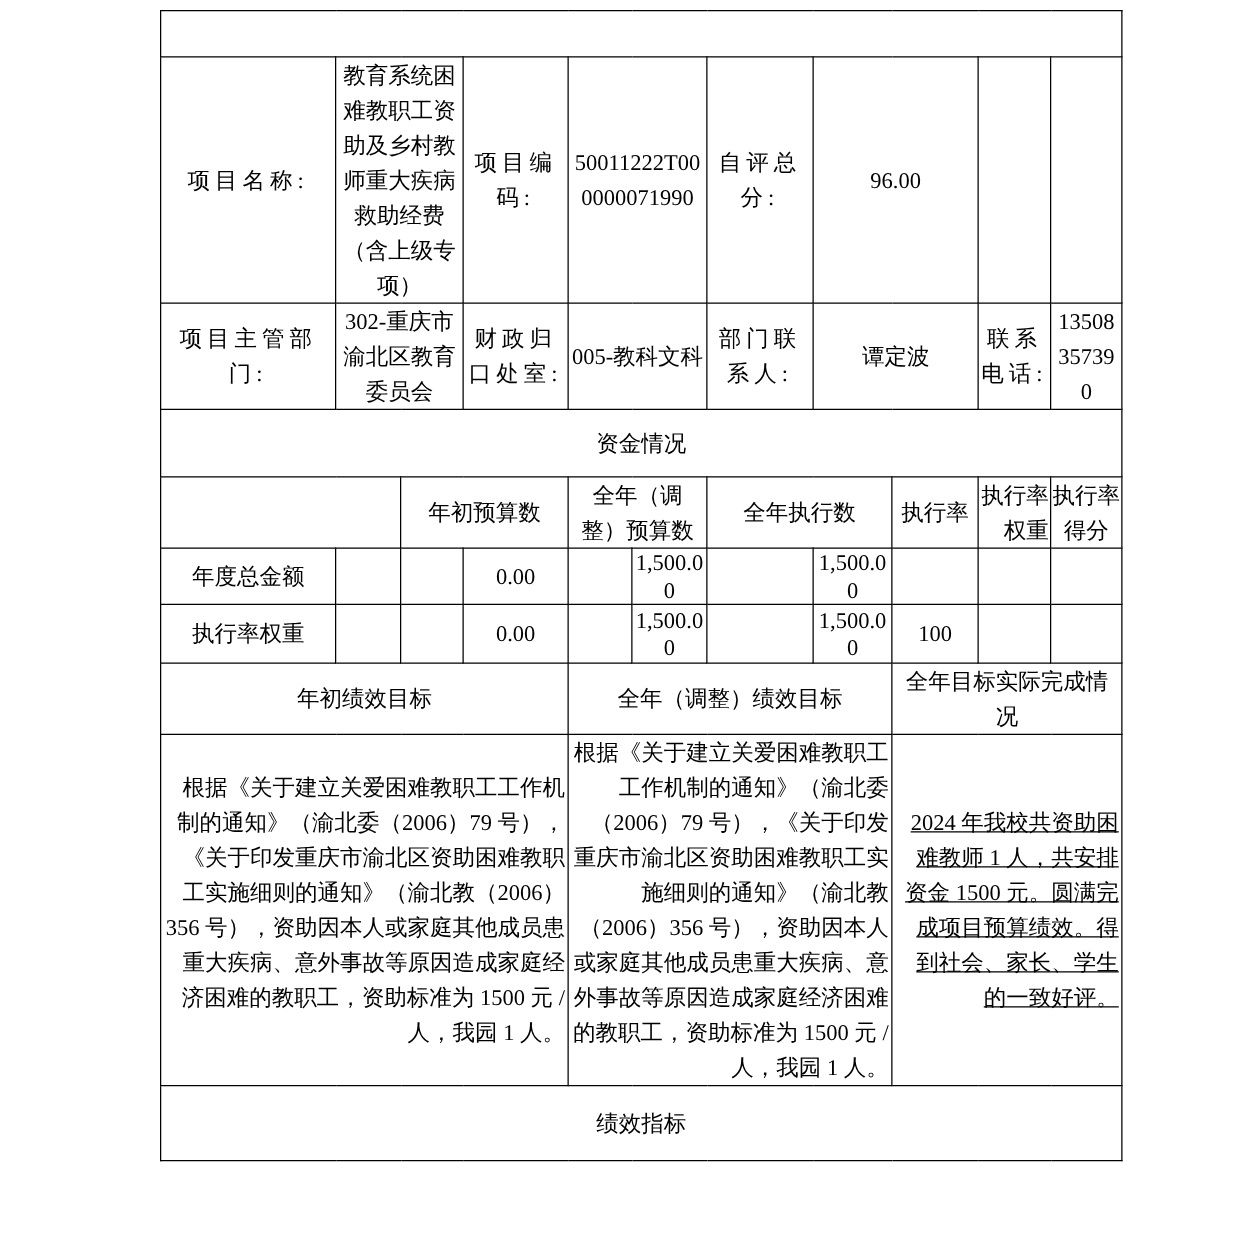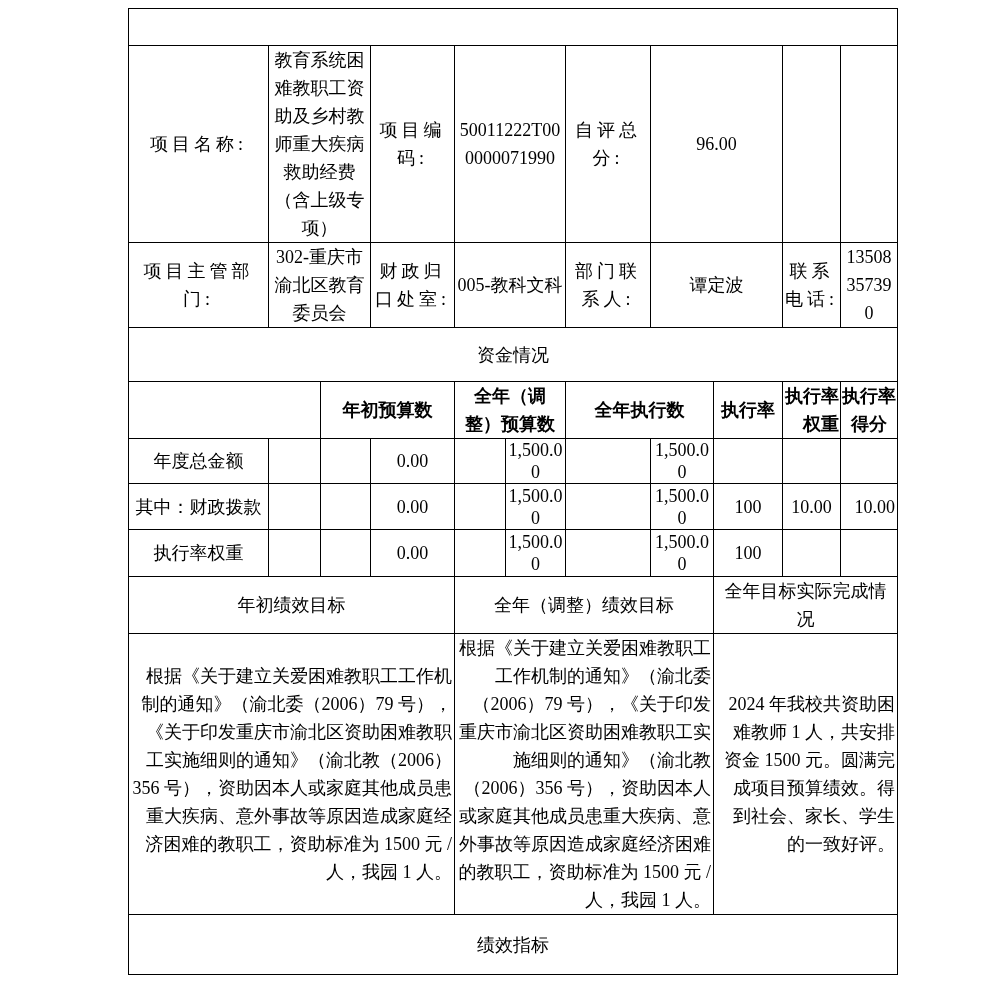--- a/index.html
+++ b/index.html
@@ -66,27 +66,27 @@
   
   tr.ghdr td { text-align: center; padding: 0 4px; }
   
   td.txt {
     text-align: right;
     vertical-align: top;
     line-height: 27.5px;
   }
   td.p6 { padding: 0 6px; }
   td.p4 { padding: 0 4px; }
-  td.p3 { padding: 0 3px; }
+  td.p3 { padding: 0 3px; text-decoration: underline; }
   
   tr.r1  { height: 37px; }
   tr.r2  { height: 193px; }
   tr.r3  { height: 84px; }
   tr.r4  { height: 54px; }
-  tr.r5  { height: 57px; font-weight: bold; }
+  tr.r5  { height: 57px; }
   tr.r6  { height: 44px; }
   tr.r7  { height: 46px; }
   tr.r8  { height: 47px; }
   tr.r9  { height: 52px; }
   tr.r10 { height: 56px; margin-top: 43px; }
   tr.r11 { height: 279px; }
   tr.r12 { height: 60px; }
 </style>
 </head>
 <body>
@@ -155,33 +155,20 @@
       <td class="val">0.00</td>
       <td></td>
       <td class="val pv">1,500.00</td>
       <td></td>
       <td class="val pv">1,500.00</td>
       <td class="val"></td>
       <td class="val"></td>
       <td class="val"></td>
     </tr>
 
-    <tr class="r7 tight">
-      <td class="val">其中：财政拨款</td>
-      <td></td>
-      <td></td>
-      <td class="val">0.00</td>
-      <td></td>
-      <td class="val pv">1,500.00</td>
-      <td></td>
-      <td class="val pv">1,500.00</td>
-      <td class="val">100</td>
-      <td class="val">10.00</td>
-      <td class="rnum">10.00</td>
-    </tr>
 
     <tr class="r8 tight">
       <td class="val">执行率权重</td>
       <td></td>
       <td></td>
       <td class="val">0.00</td>
       <td></td>
       <td class="val pv">1,500.00</td>
       <td></td>
       <td class="val pv">1,500.00</td>

